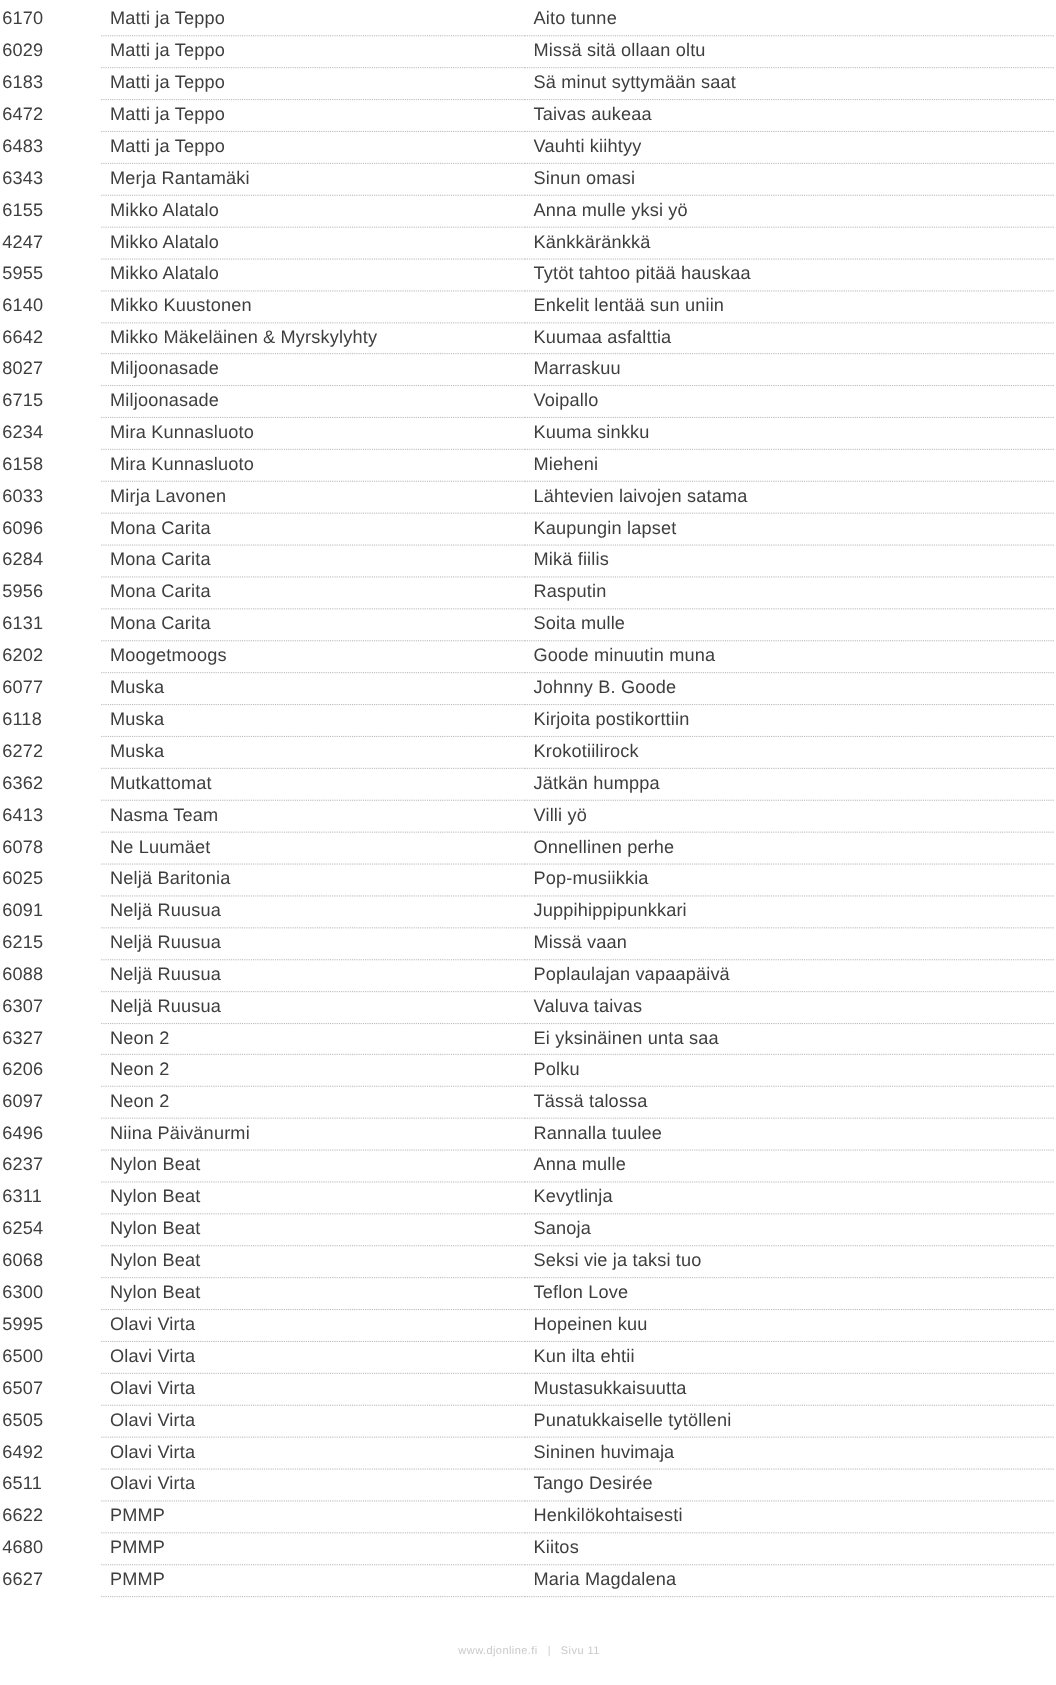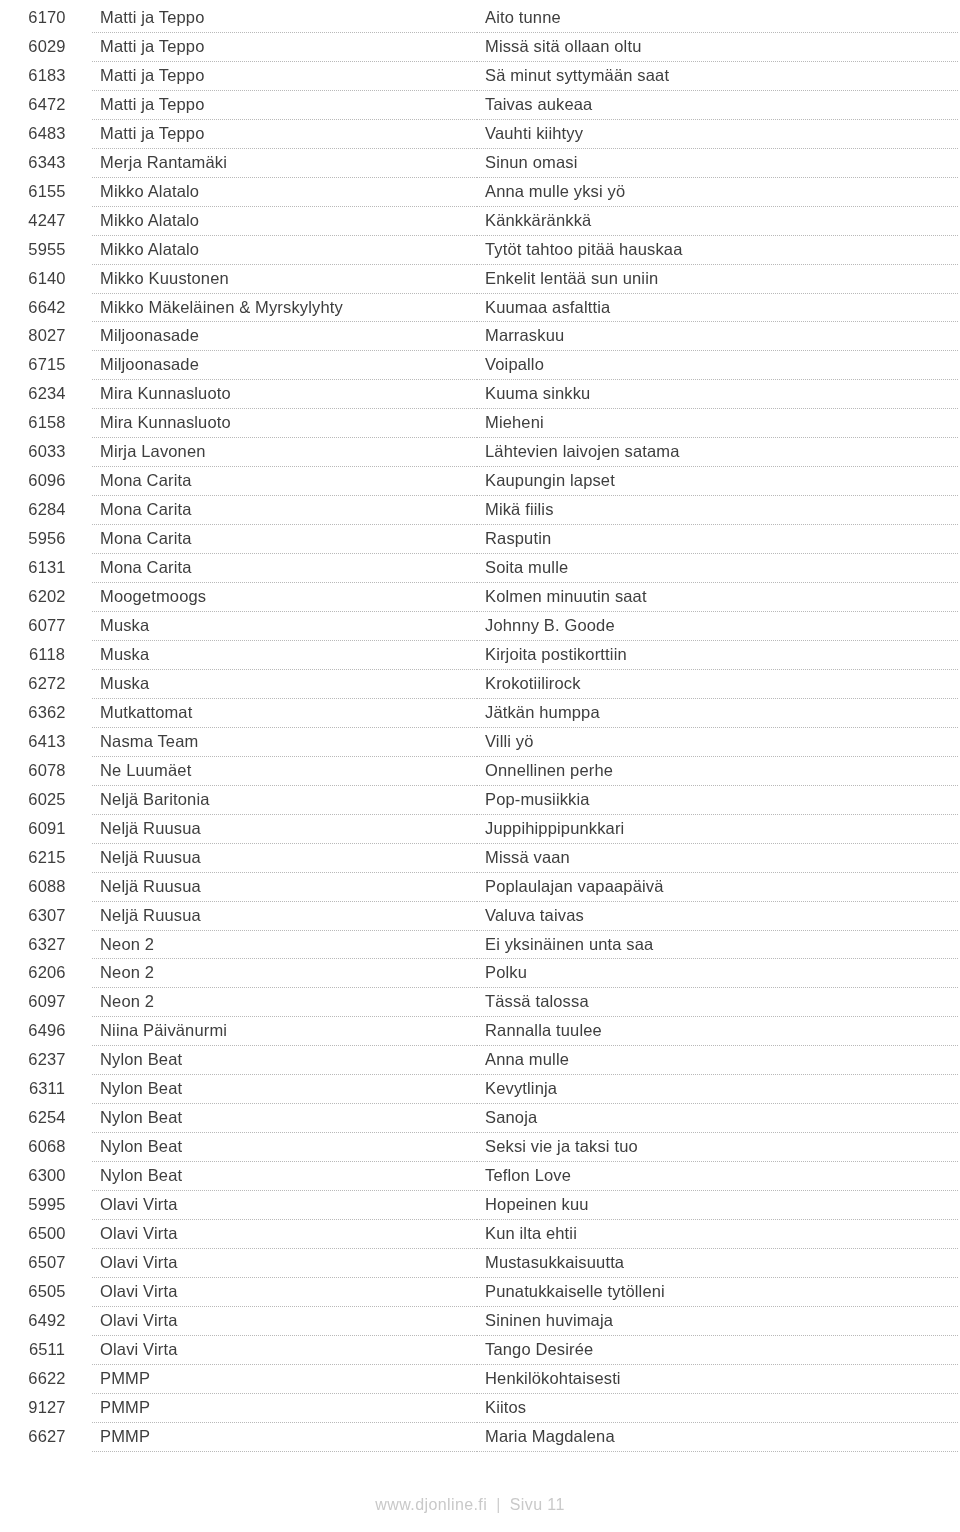--- a/index.html
+++ b/index.html
@@ -52,43 +52,42 @@
     white-space: nowrap;
     overflow: hidden;
     color: #3e3e3e;
   }
 
   
   .col-code {
     width: 90px;
     padding-left: 2px !important;
     color: #3e3e3e;
-    text-align: center;
   }
 
   
   .col-artist {
     width: 377px;
     padding-left: 8px !important;
     border-bottom: 1px dotted #b9b9b9;
   }
 
   .col-title {
     width: 473px;
     padding-left: 8px !important;
     border-bottom: 1px dotted #b9b9b9;
   }
 
   .footer {
     position: absolute;
-    left: 0;
+    left: 11px;
     top: 1496px;
     width: 940px;
     text-align: center;
-    font-size: 16px;
+    font-size: 10px;
     letter-spacing: 0.4px;
     color: #c9c9c9;
     white-space: nowrap;
   }
   .footer .sep {
     display: inline-block;
     padding: 0 9px;
     color: #cfcfcf;
   }
   .footer span {
@@ -198,21 +197,21 @@
           <td class="col-title">Rasputin</td>
         </tr>
         <tr>
           <td class="col-code">6131</td>
           <td class="col-artist">Mona Carita</td>
           <td class="col-title">Soita mulle</td>
         </tr>
         <tr>
           <td class="col-code">6202</td>
           <td class="col-artist">Moogetmoogs</td>
-          <td class="col-title">Kolmen minuutin saat</td>
+          <td class="col-title">Goode minuutin muna</td>
         </tr>
         <tr>
           <td class="col-code">6077</td>
           <td class="col-artist">Muska</td>
           <td class="col-title">Johnny B. Goode</td>
         </tr>
         <tr>
           <td class="col-code">6118</td>
           <td class="col-artist">Muska</td>
           <td class="col-title">Kirjoita postikorttiin</td>
@@ -336,21 +335,21 @@
           <td class="col-code">6511</td>
           <td class="col-artist">Olavi Virta</td>
           <td class="col-title">Tango Desirée</td>
         </tr>
         <tr>
           <td class="col-code">6622</td>
           <td class="col-artist">PMMP</td>
           <td class="col-title">Henkilökohtaisesti</td>
         </tr>
         <tr>
-          <td class="col-code">9127</td>
+          <td class="col-code">4680</td>
           <td class="col-artist">PMMP</td>
           <td class="col-title">Kiitos</td>
         </tr>
         <tr>
           <td class="col-code">6627</td>
           <td class="col-artist">PMMP</td>
           <td class="col-title">Maria Magdalena</td>
         </tr>
       </tbody>
   </table>

